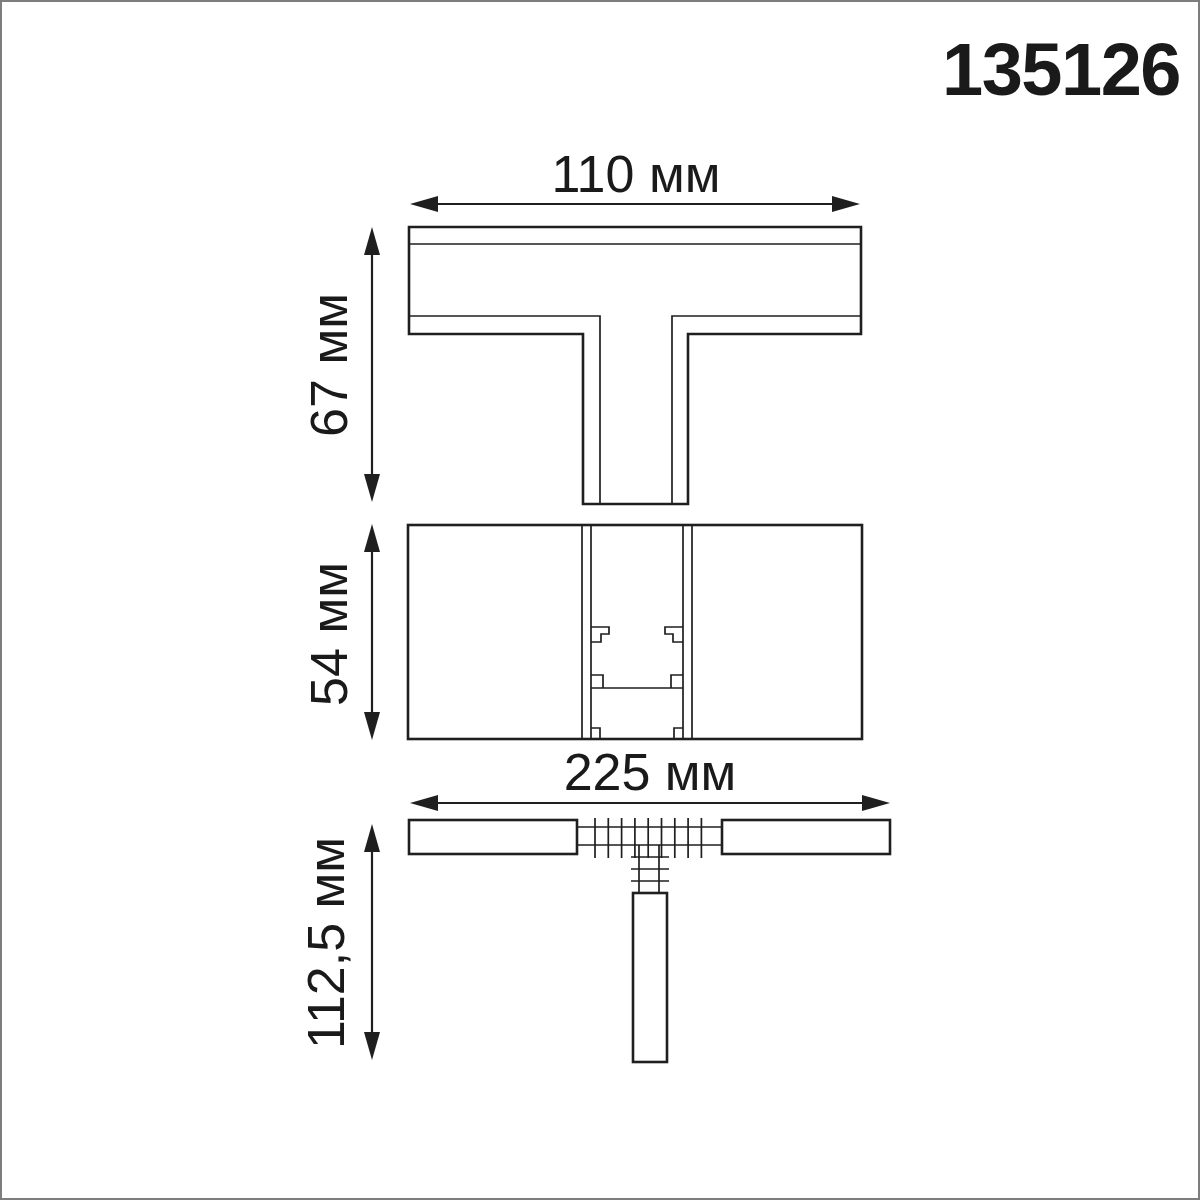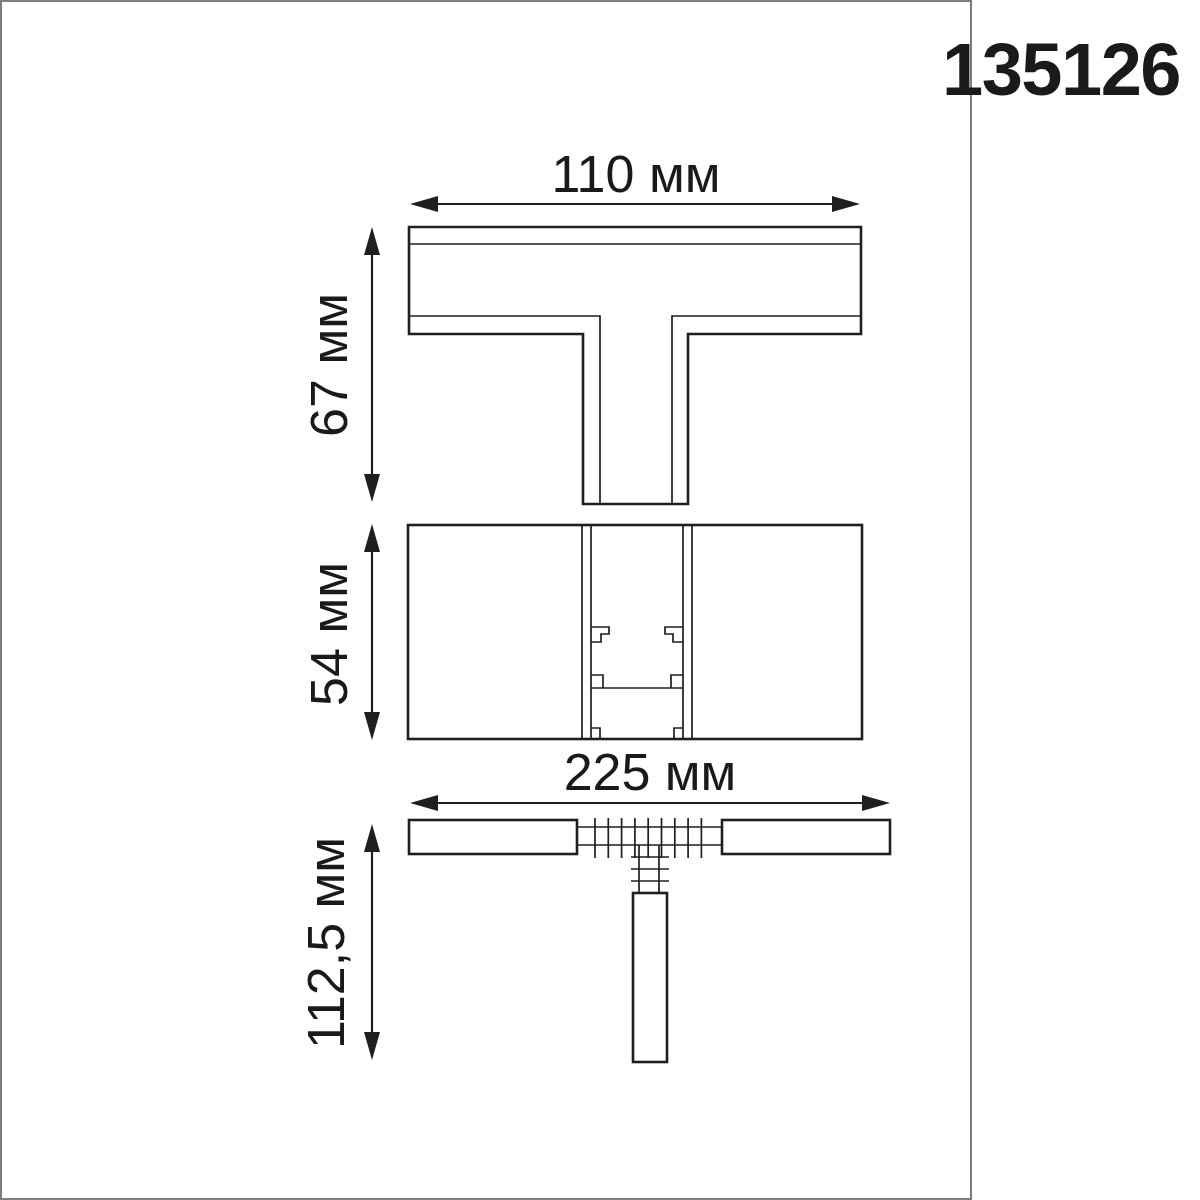--- a/index.html
+++ b/index.html
@@ -1,18 +1,18 @@
 <!DOCTYPE html>
 <html style="--line: #1f1f1f; --text: #1a1a1a; --frame: #7d7d7d; --background: #ffffff;"><head>
 <meta charset="utf-8">
 <style>
   html,body { margin:0; padding:0; background:#fff; }
   .canvas {
     position:relative;
-    width:972px; height:1200px;
+    width:1200px; height:1200px;
     box-sizing:border-box;
     background:var(--background,#ffffff);
     border:2px solid var(--frame,#7d7d7d);
     font-family:"Liberation Sans", sans-serif;
   }
   svg { display:block; }
   .outline { fill:none; stroke:var(--line,#1f1f1f); stroke-width:2.6; stroke-linejoin:miter; }
   .inner   { fill:none; stroke:var(--line,#1f1f1f); stroke-width:1.7; }
   .dim     { stroke:var(--line,#1f1f1f); stroke-width:2.2; }
   .ah      { fill:var(--line,#1f1f1f); stroke:none; }

